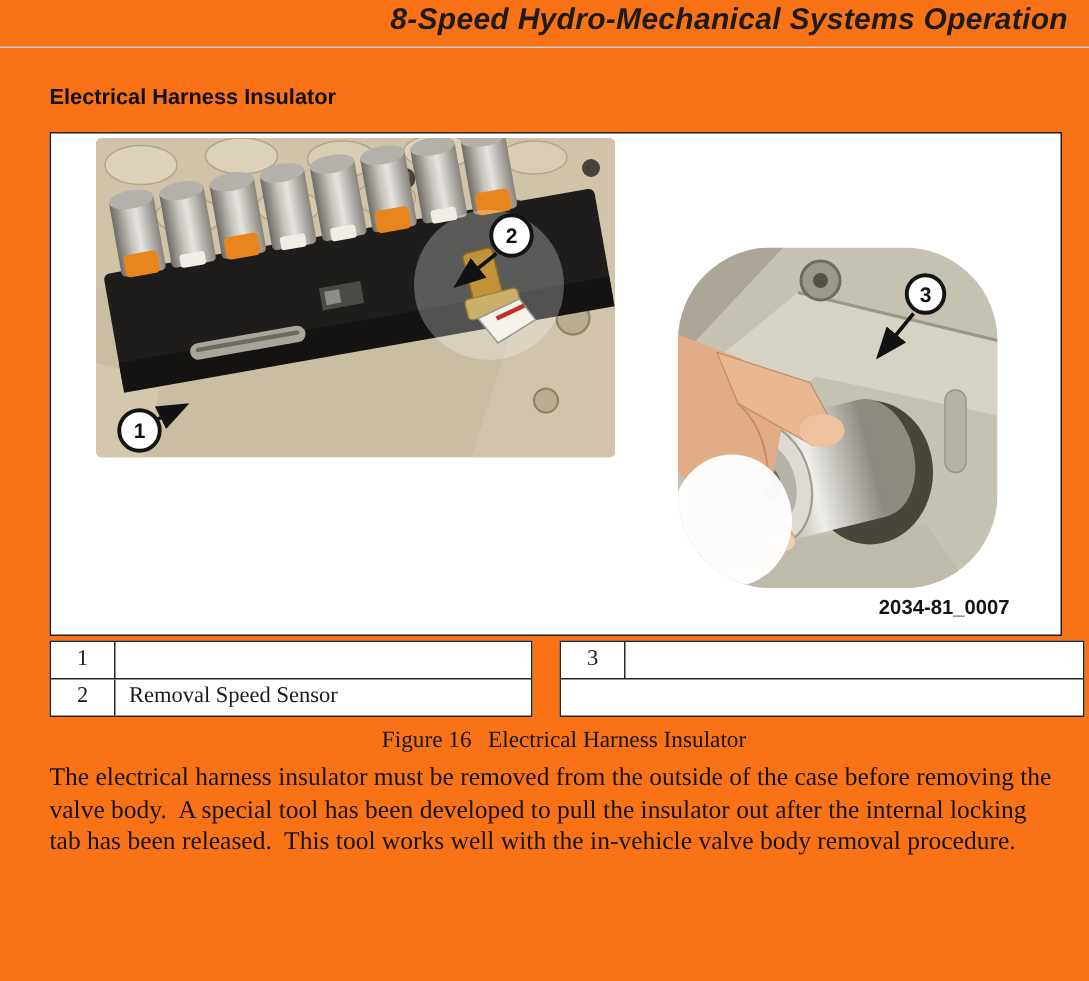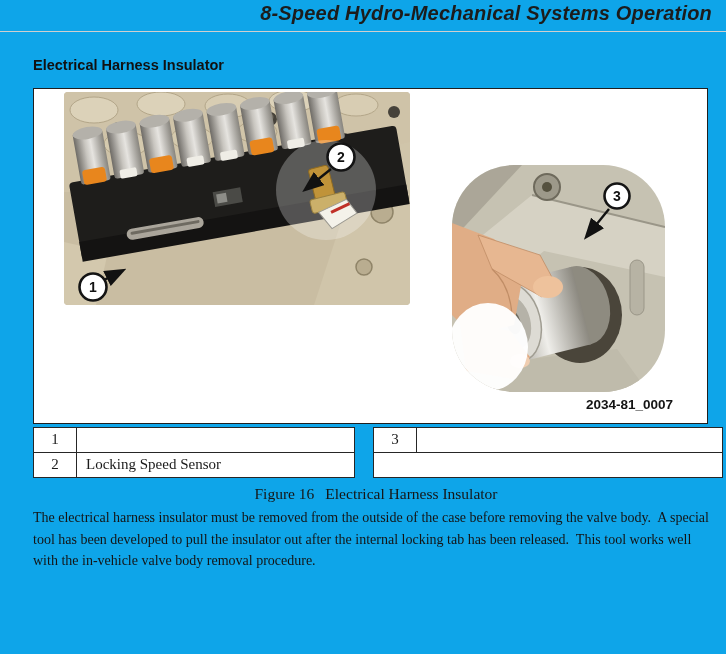--- a/index.html
+++ b/index.html
@@ -1,17 +1,17 @@
 <!DOCTYPE html>
 <html><head>
 <meta charset="utf-8">
 <style>
   html,body{margin:0;padding:0;background:#ffffff;}
   .page{
-    position:relative; width:726px; height:654px; background:#0ea5e9;
+    position:relative; width:726px; height:654px; background:#f97316;
     font-family:"Liberation Serif", serif; color:#161616; overflow:hidden;
   }
   .doc-title{
     position:absolute; top:2px; right:14px; width:700px;
     font-family:"Liberation Sans", sans-serif; font-style:italic; font-weight:600;
     font-size:20px; letter-spacing:.2px; text-align:right; color:#1c1c1c;
   }
   .title-rule{
     position:absolute; top:31px; left:0; width:726px; height:1px;
     background:#cfcfcf;
@@ -45,21 +45,21 @@
   .cell-num{ width:42px; border-right:1.6px solid #262626; text-align:center; flex:none; }
   .cell-lbl{ flex:1; padding-left:9px; white-space:nowrap; overflow:hidden; }
   .cell-empty{ flex:1; }
   .fig-caption{
     position:absolute; top:485px; left:0; width:726px; text-align:center;
     font-size:15.5px; color:#161616;padding-left:13px;
   }
   .fig-caption .cap-label{ margin-right:11px; }
   .body-para{
     position:absolute; left:33px; width:676px; margin:0;
-    font-size:14px; line-height:21.5px; color:#141414;
+    font-size:17px; line-height:21.5px; color:#141414;
     white-space:pre-wrap;
   }
   .para-1{ top:507px; }
   .para-2{ top:579px; }
   svg text.co{
     font-family:"Liberation Sans", sans-serif; font-weight:bold; font-size:14px; fill:#111;
   }
 </style>
 </head>
 <body>
@@ -244,21 +244,21 @@
 
     <div class="image-ref">2034-81_0007</div>
   </div>
 
   <div class="tbl tbl-left">
     <div class="trow">
       <div class="cell-num">1</div>
     </div>
     <div class="trow">
       <div class="cell-num">2</div>
-      <div class="cell-lbl">Locking Speed Sensor</div>
+      <div class="cell-lbl">Removal Speed Sensor</div>
     </div>
   </div>
 
   <div class="tbl tbl-right">
     <div class="trow">
       <div class="cell-num">3</div>
     </div>
     <div class="trow">
       <div class="cell-empty"></div>
     </div>

